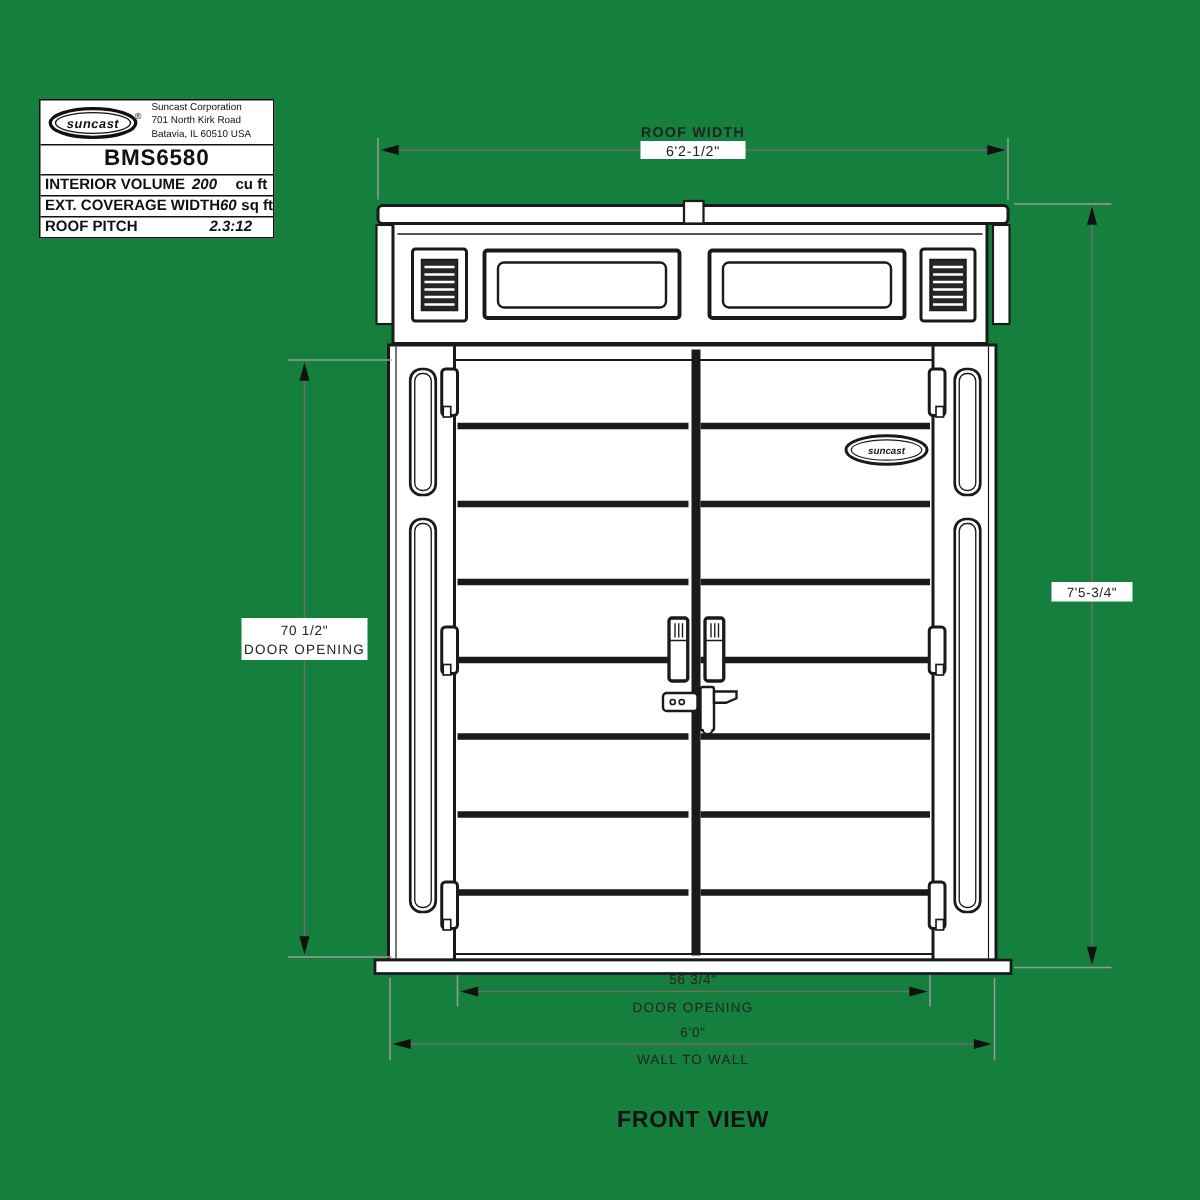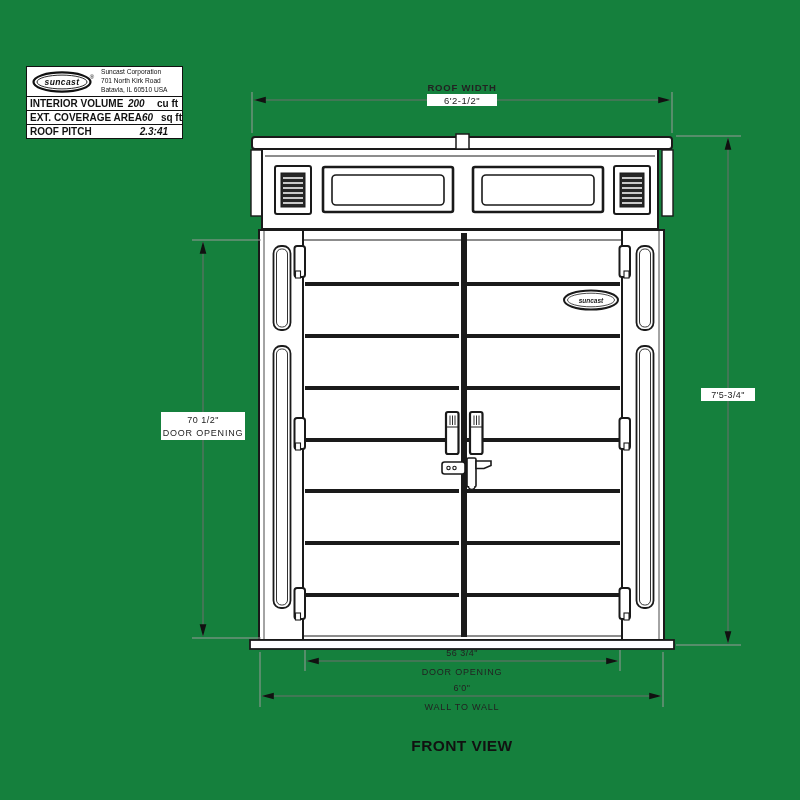--- a/index.html
+++ b/index.html
@@ -40,33 +40,34 @@
           <text x="31" y="15" text-anchor="middle" font-size="8.5" font-weight="bold" font-style="italic" letter-spacing="0.4" fill="#111">suncast</text>
           <text x="61" y="9" text-anchor="middle" font-size="6" fill="#111">®</text>
         </svg>
       </div>
       <div class="tb-address">
         <div>Suncast Corporation</div>
         <div>701 North Kirk Road</div>
         <div>Batavia, IL 60510 USA</div>
       </div>
     </div>
+    <div class="tb-model">BMS6580</div>
     <div class="tb-spec">
       <span class="lbl">INTERIOR VOLUME</span>
       <span class="val">200</span>
       <span class="unit">cu ft</span>
     </div>
     <div class="tb-spec">
-      <span class="lbl">EXT. COVERAGE AREA</span>
+      <span class="lbl">EXT. COVERAGE WIDTH</span>
       <span class="val">60</span>
       <span class="unit">sq ft</span>
     </div>
     <div class="tb-spec">
       <span class="lbl">ROOF PITCH</span>
-      <span class="val">2.3:41</span>
+      <span class="val">2.3:12</span>
       <span class="unit"></span>
     </div>
   </div>
 
   <svg class="drawing-svg" width="800" height="800" viewBox="0 0 800 800">
     <defs>
       <marker id="da" viewBox="0 0 12 8" refX="11.4" refY="4" markerWidth="13" markerHeight="9" orient="auto-start-reverse" markerUnits="userSpaceOnUse">
         <path d="M0.5,0.9 L11.8,4 L0.5,7.1 Z" fill="#111"></path>
       </marker>
     </defs>

